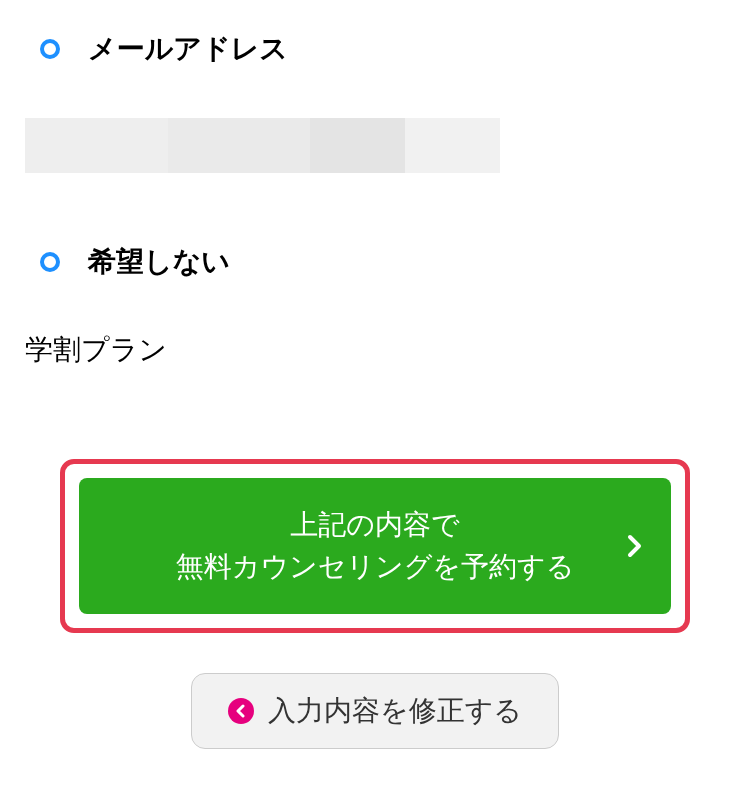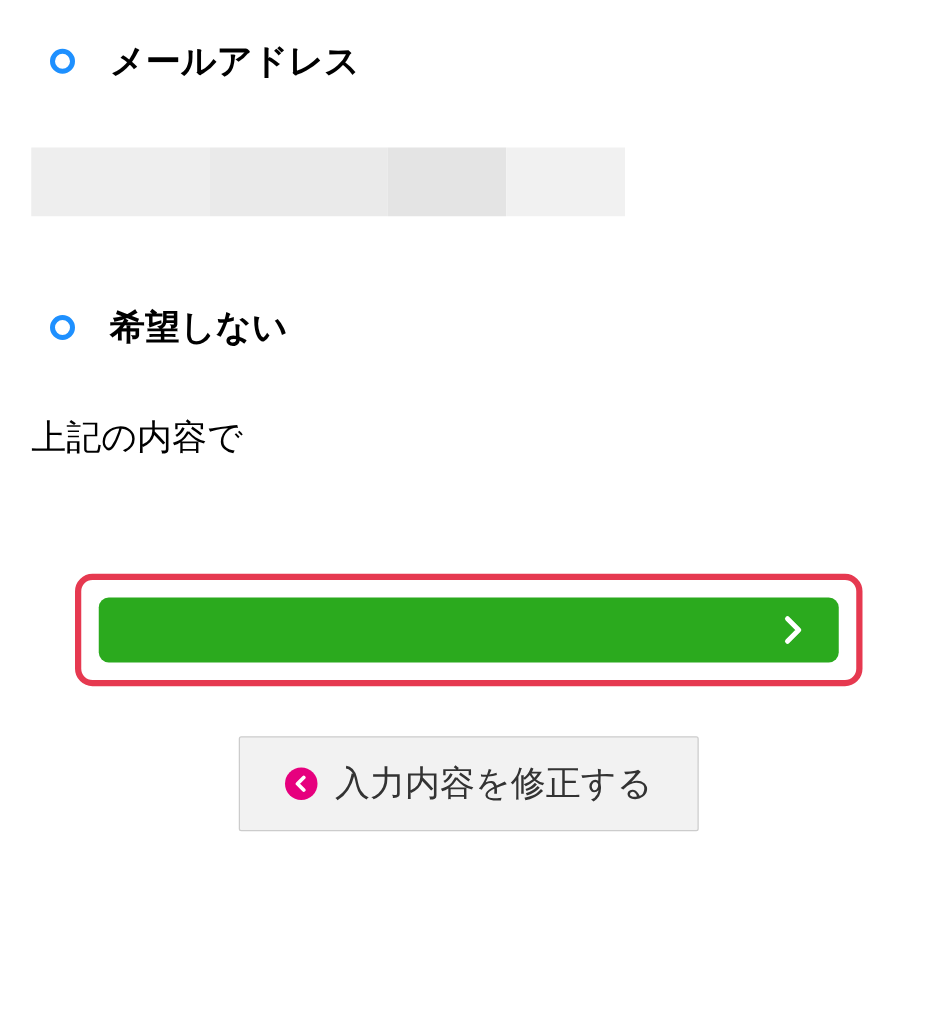--- a/index.html
+++ b/index.html
@@ -95,21 +95,21 @@
     }
     .secondary-area {
       margin-top: 40px;
       display: flex;
       justify-content: center;
       padding: 0 60px;
     }
     .secondary-button {
       background: #f2f2f2;
       border: 1px solid #cccccc;
-      border-radius: 2px;
+      border-radius: 14px;
       padding: 18px 36px;
       font-size: 28px;
       font-family: inherit;
       cursor: pointer;
       display: flex;
       align-items: center;
       gap: 14px;
       color: #333333;
     }
     .back-icon {
@@ -140,26 +140,30 @@
     <div class="seg seg3"></div>
     <div class="seg seg4"></div>
   </div>
 </div>
 
 <div class="section">
   <div class="section-header">
     <div class="bullet-icon"></div>
     <div class="section-title">希望しない</div>
   </div>
-  <div class="value-text">上記の内容で</div>
+  <div class="value-text">学割プラン</div>
 </div>
 
 <div class="button-area">
   <div class="highlight-frame">
     <button class="primary-button">
+      <div class="primary-button-text">
+        <div>上記の内容で</div>
+        <div>無料カウンセリングを予約する</div>
+      </div>
       <span class="chevron-right">
         <svg width="16" height="24" viewBox="0 0 16 24">
           <path d="M 3 3 L 12 12 L 3 21" stroke="#ffffff" stroke-width="4" fill="none" stroke-linecap="round" stroke-linejoin="round"></path>
         </svg>
       </span>
     </button>
   </div>
 </div>
 
 <div class="secondary-area">

